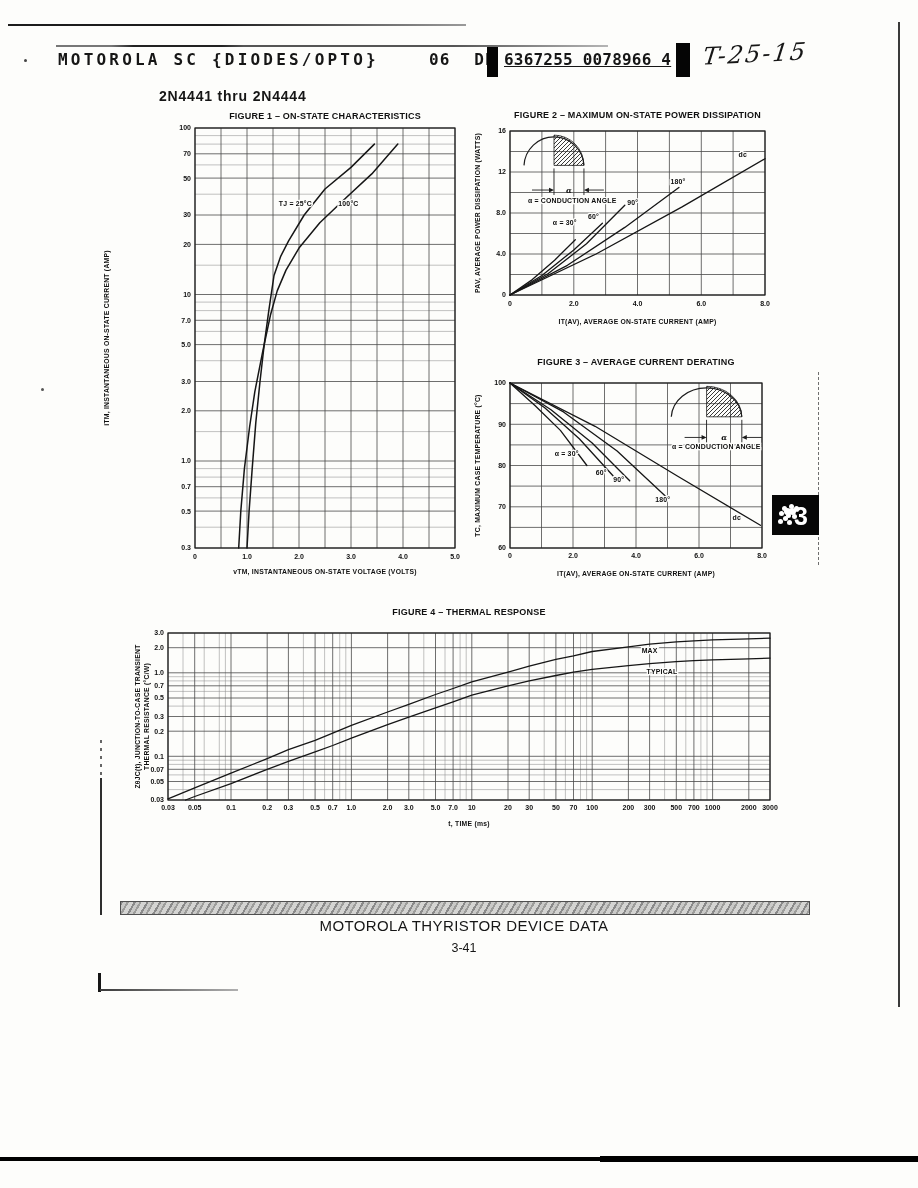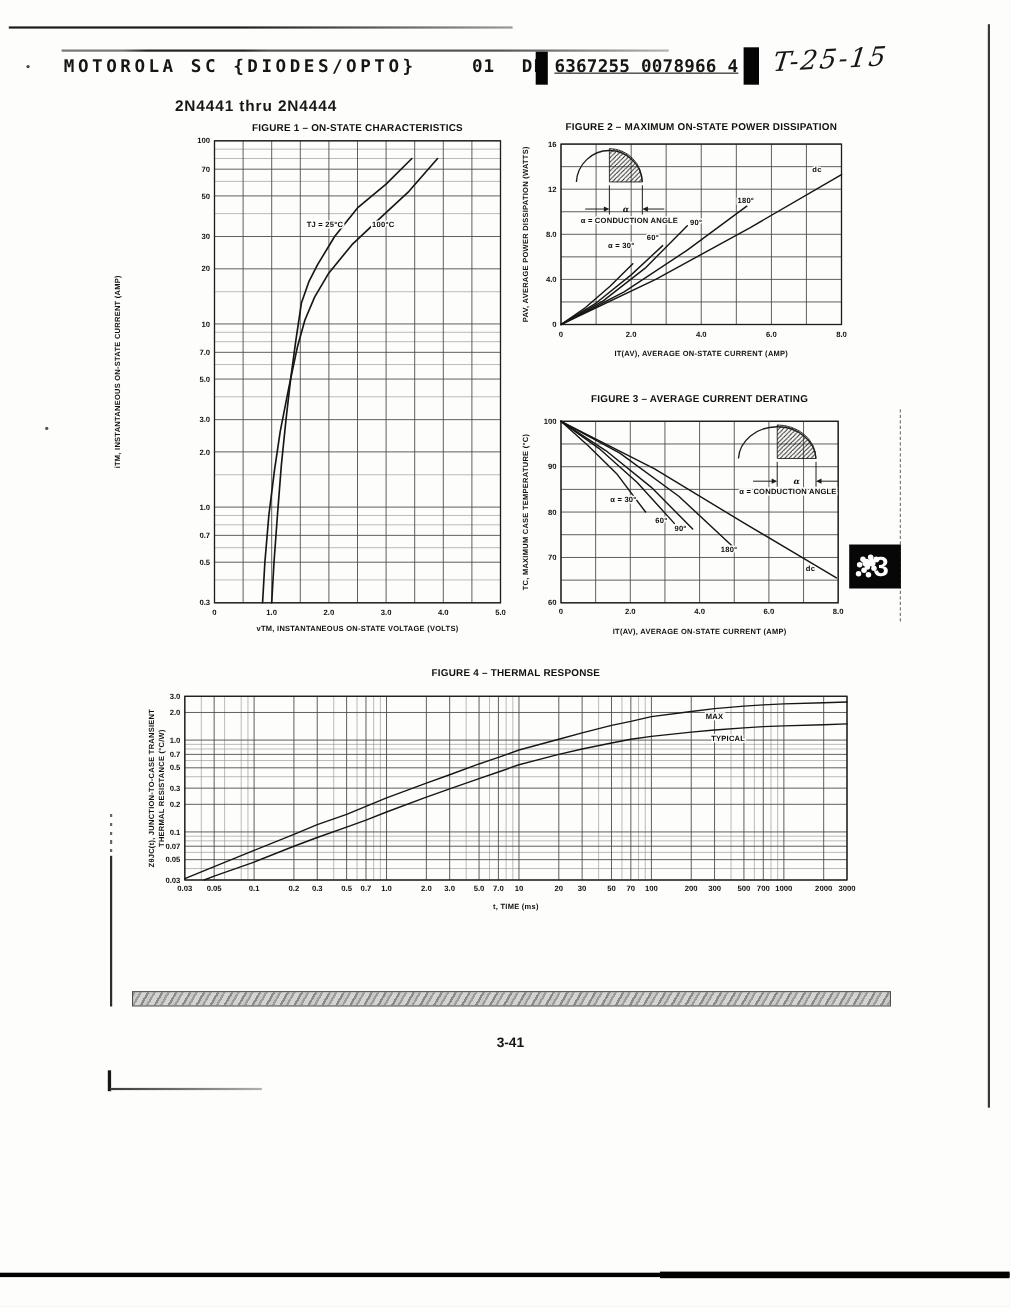--- a/index.html
+++ b/index.html
@@ -39,40 +39,40 @@
   
   .tab3{left:772px;top:495px;width:47px;height:40px;background:#070707;z-index:5;}
   .tab3num{position:absolute;left:22px;top:7px;color:#fff;font:bold 25px "Liberation Sans",sans-serif;}
   .splat{position:absolute;left:14px;top:18px;width:5px;height:5px;border-radius:50%;background:#fff;
          box-shadow:-4px -7px 0 0 #fff,3px -9px 0 0 #fff,-7px -2px 0 0 #fff,4px -4px 0 1px #fff,
                     -3px 3px 0 0 #fff,6px 1px 0 0 #fff,-8px 6px 0 0 #fff,1px 7px 0 0 #fff,8px -7px 0 0 #fff,-1px -4px 0 1px #fff;}
   
   .fbar{left:120px;top:901px;width:688px;height:12px;border:1px solid #4f4f4f;
         background:repeating-linear-gradient(120deg,#8a8a8a 0 2px,#c9c9c7 2px 5px,#9d9d9b 5px 7px,#d4d4d2 7px 11px);}
   .f1{left:120px;top:917px;width:688px;text-align:center;font-size:15px;letter-spacing:0.4px;}
-  .f2{left:120px;top:941px;width:688px;text-align:center;font-size:12.5px;font-weight:bold;}
+  .f2{left:120px;top:941px;width:688px;text-align:center;font-size:12.5px;}
 </style>
 </head>
 <body>
 
 <div class="page">
 
   <div class="abs rule-top"></div>
   <div class="abs rule-hdr"></div>
   <div class="abs rule-right"></div>
   <div class="abs rule-fig3"></div>
   <div class="abs rule-left-dot"></div>
   <div class="abs rule-left"></div>
   <div class="abs corner-v"></div>
   <div class="abs corner-h"></div>
   <div class="abs dot1"></div>
   <div class="abs dot2"></div>
 
   <div class="abs h1">MOTOROLA SC {DIODES/OPTO}</div>
-  <div class="abs h-code"><span>01</span><span class="g2">DE</span></div>
+  <div class="abs h-code"><span>06</span><span class="g2">DE</span></div>
   <div class="abs hbar1"></div>
   <div class="abs h-num">6367255 0078966 4</div>
   <div class="abs hbar2"></div>
   <div class="abs h-hand">T-25-15</div>
   <div class="abs h2">2N4441 thru 2N4444</div>
 
   <svg id="fig1" class="chart" viewBox="0 0 375 478" width="375" height="478" style="left: 95px; top: 106px;">
       <defs>
         <pattern id="hp-fig1" width="4" height="4" patternUnits="userSpaceOnUse">
           <path d="M-1,5 L5,-1" stroke="#222" stroke-width="0.9"></path>
@@ -384,17 +384,18 @@
       <text class="cl" x="15" y="113.5" transform="rotate(-90 15 113.5)" text-anchor="middle">ZθJC(t), JUNCTION-TO-CASE TRANSIENT</text>
       <text class="cl" x="24" y="113.5" transform="rotate(-90 24 113.5)" text-anchor="middle">THERMAL RESISTANCE (°C/W)</text>
     </svg>
 
   <div class="abs tab3">
     <span class="splat"></span>
     <span class="tab3num">3</span>
   </div>
 
   <div class="abs fbar"></div>
+  <div class="abs f1">MOTOROLA THYRISTOR DEVICE DATA</div>
   <div class="abs f2">3-41</div>
 
   <div class="abs bar-bottom"></div>
   <div class="abs bar-bottom2"></div>
 </div>
 
 </body></html>

